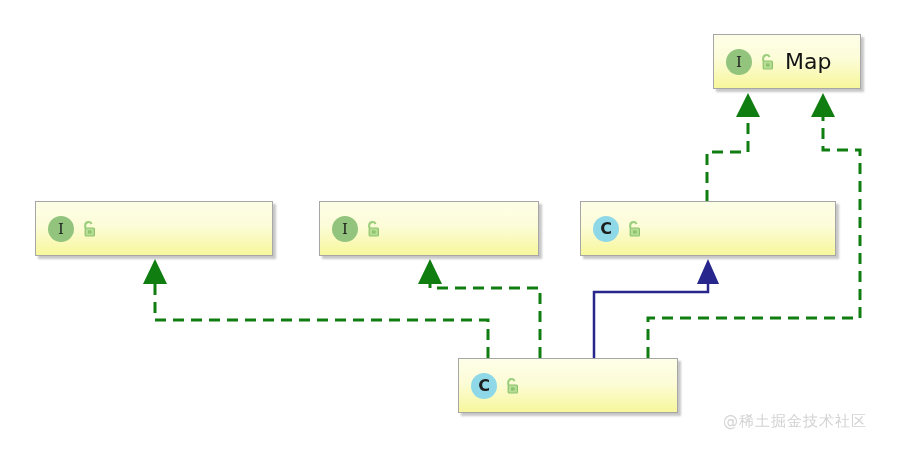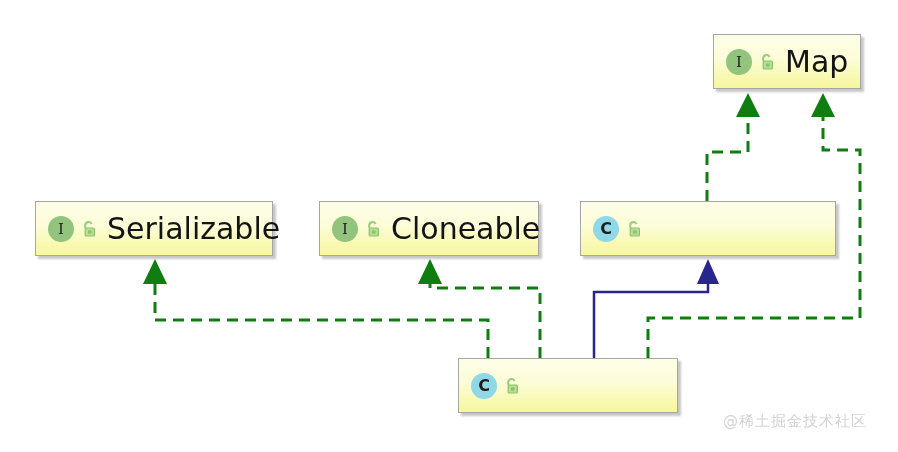--- a/index.html
+++ b/index.html
@@ -63,21 +63,21 @@
   }
   .lock-icon {
     flex: 0 0 auto;
     width: 15px;
     height: 18px;
     margin-right: 11px;
     display: block;
   }
   .node-label {
     font-family: "DejaVu Sans", sans-serif;
-    font-size: 30px;
+    font-size: 22px;
     color: #141414;
     white-space: nowrap;
     line-height: 1;
   }
   .watermark {
     position: absolute;
     font-family: "DejaVu Sans", sans-serif;
     font-size: 15px;
     color: #d3d3d3;
     white-space: nowrap;
@@ -131,33 +131,31 @@
   </div>
 
   <div class="node" style="left:35px; top:201px; width:238px; height:55px;">
     <div class="node-inner">
       <span class="stereo-icon iface">I</span>
       <svg class="lock-icon" viewBox="0 0 15 18">
         <path d="M4.2 8 V5.2 a3.4 3.4 0 0 1 6.4 -1.3" fill="none" stroke="#9ccf7d" stroke-width="2.1"></path>
         <rect x="4.2" y="8" width="9.2" height="8" rx="1" fill="#b7dd96" stroke="#8cc46c" stroke-width="1.2"></rect>
         <rect x="7" y="10.4" width="3.6" height="3.2" fill="#8cc46c"></rect>
       </svg>
-      <span class="node-label">Serializable</span>
     </div>
   </div>
 
   <div class="node" style="left:319px; top:201px; width:220px; height:55px;">
     <div class="node-inner">
       <span class="stereo-icon iface">I</span>
       <svg class="lock-icon" viewBox="0 0 15 18">
         <path d="M4.2 8 V5.2 a3.4 3.4 0 0 1 6.4 -1.3" fill="none" stroke="#9ccf7d" stroke-width="2.1"></path>
         <rect x="4.2" y="8" width="9.2" height="8" rx="1" fill="#b7dd96" stroke="#8cc46c" stroke-width="1.2"></rect>
         <rect x="7" y="10.4" width="3.6" height="3.2" fill="#8cc46c"></rect>
       </svg>
-      <span class="node-label">Cloneable</span>
     </div>
   </div>
 
   <div class="node" style="left:580px; top:201px; width:256px; height:55px;">
     <div class="node-inner">
       <span class="stereo-icon cls">C</span>
       <svg class="lock-icon" viewBox="0 0 15 18">
         <path d="M4.2 8 V5.2 a3.4 3.4 0 0 1 6.4 -1.3" fill="none" stroke="#9ccf7d" stroke-width="2.1"></path>
         <rect x="4.2" y="8" width="9.2" height="8" rx="1" fill="#b7dd96" stroke="#8cc46c" stroke-width="1.2"></rect>
         <rect x="7" y="10.4" width="3.6" height="3.2" fill="#8cc46c"></rect>

